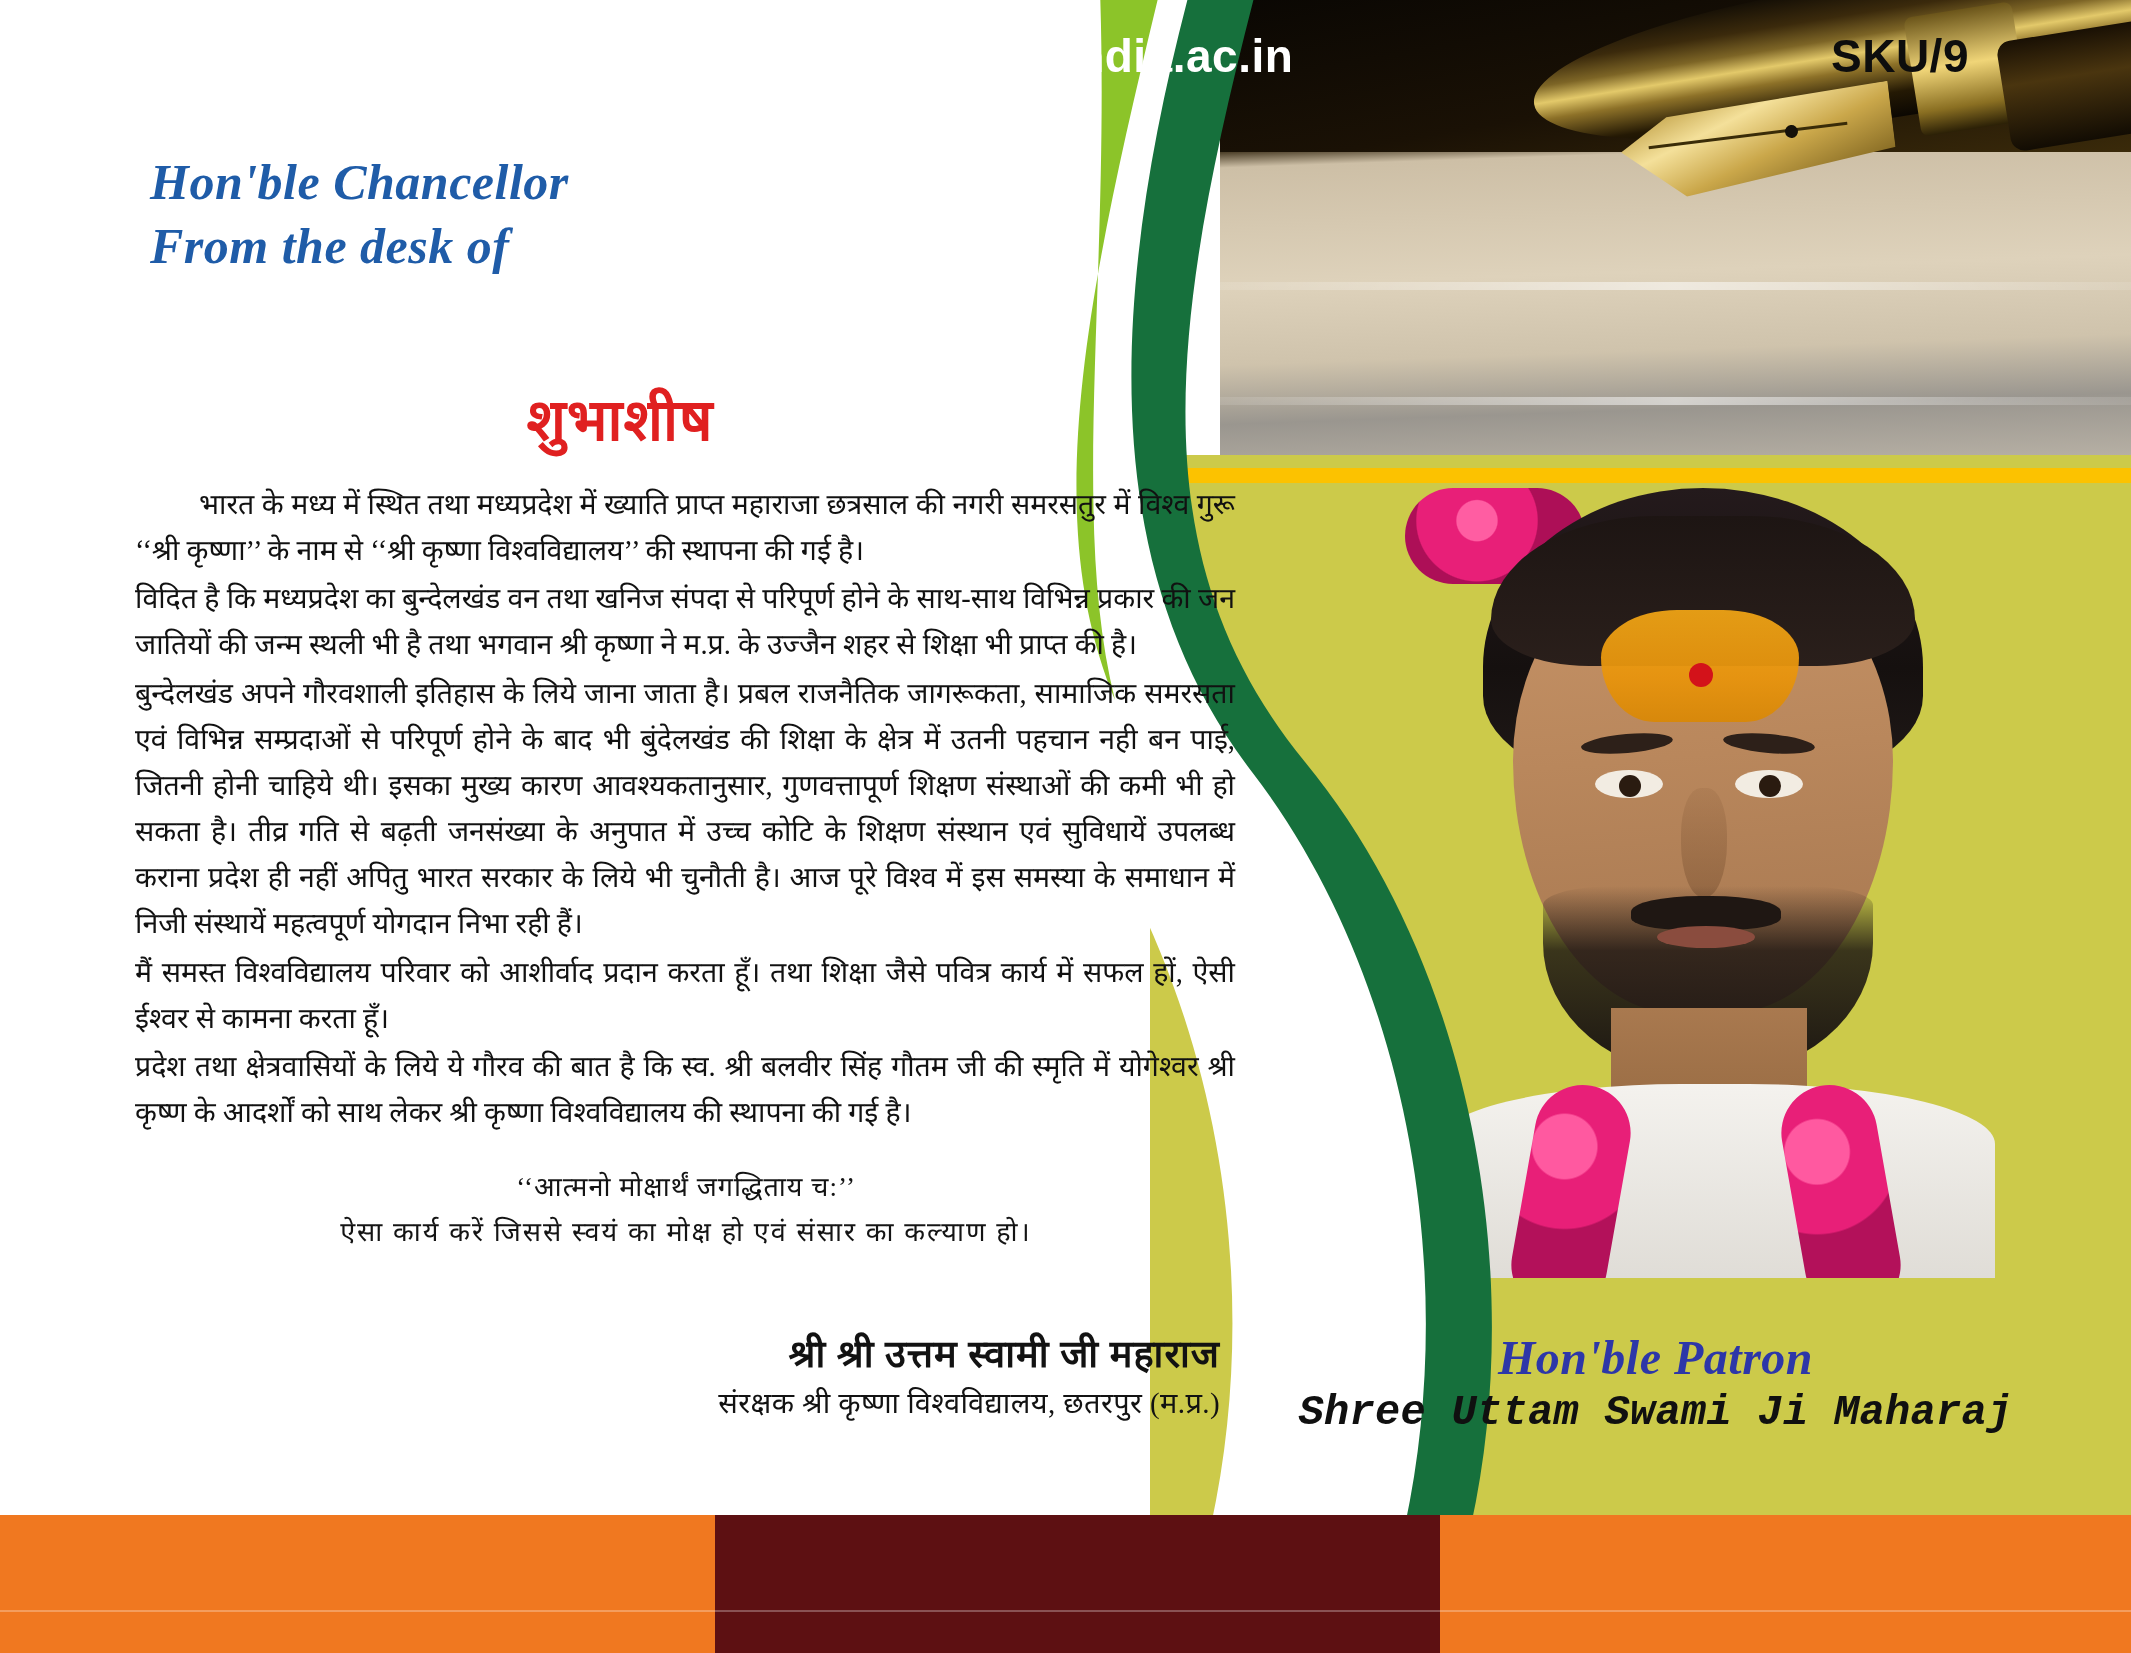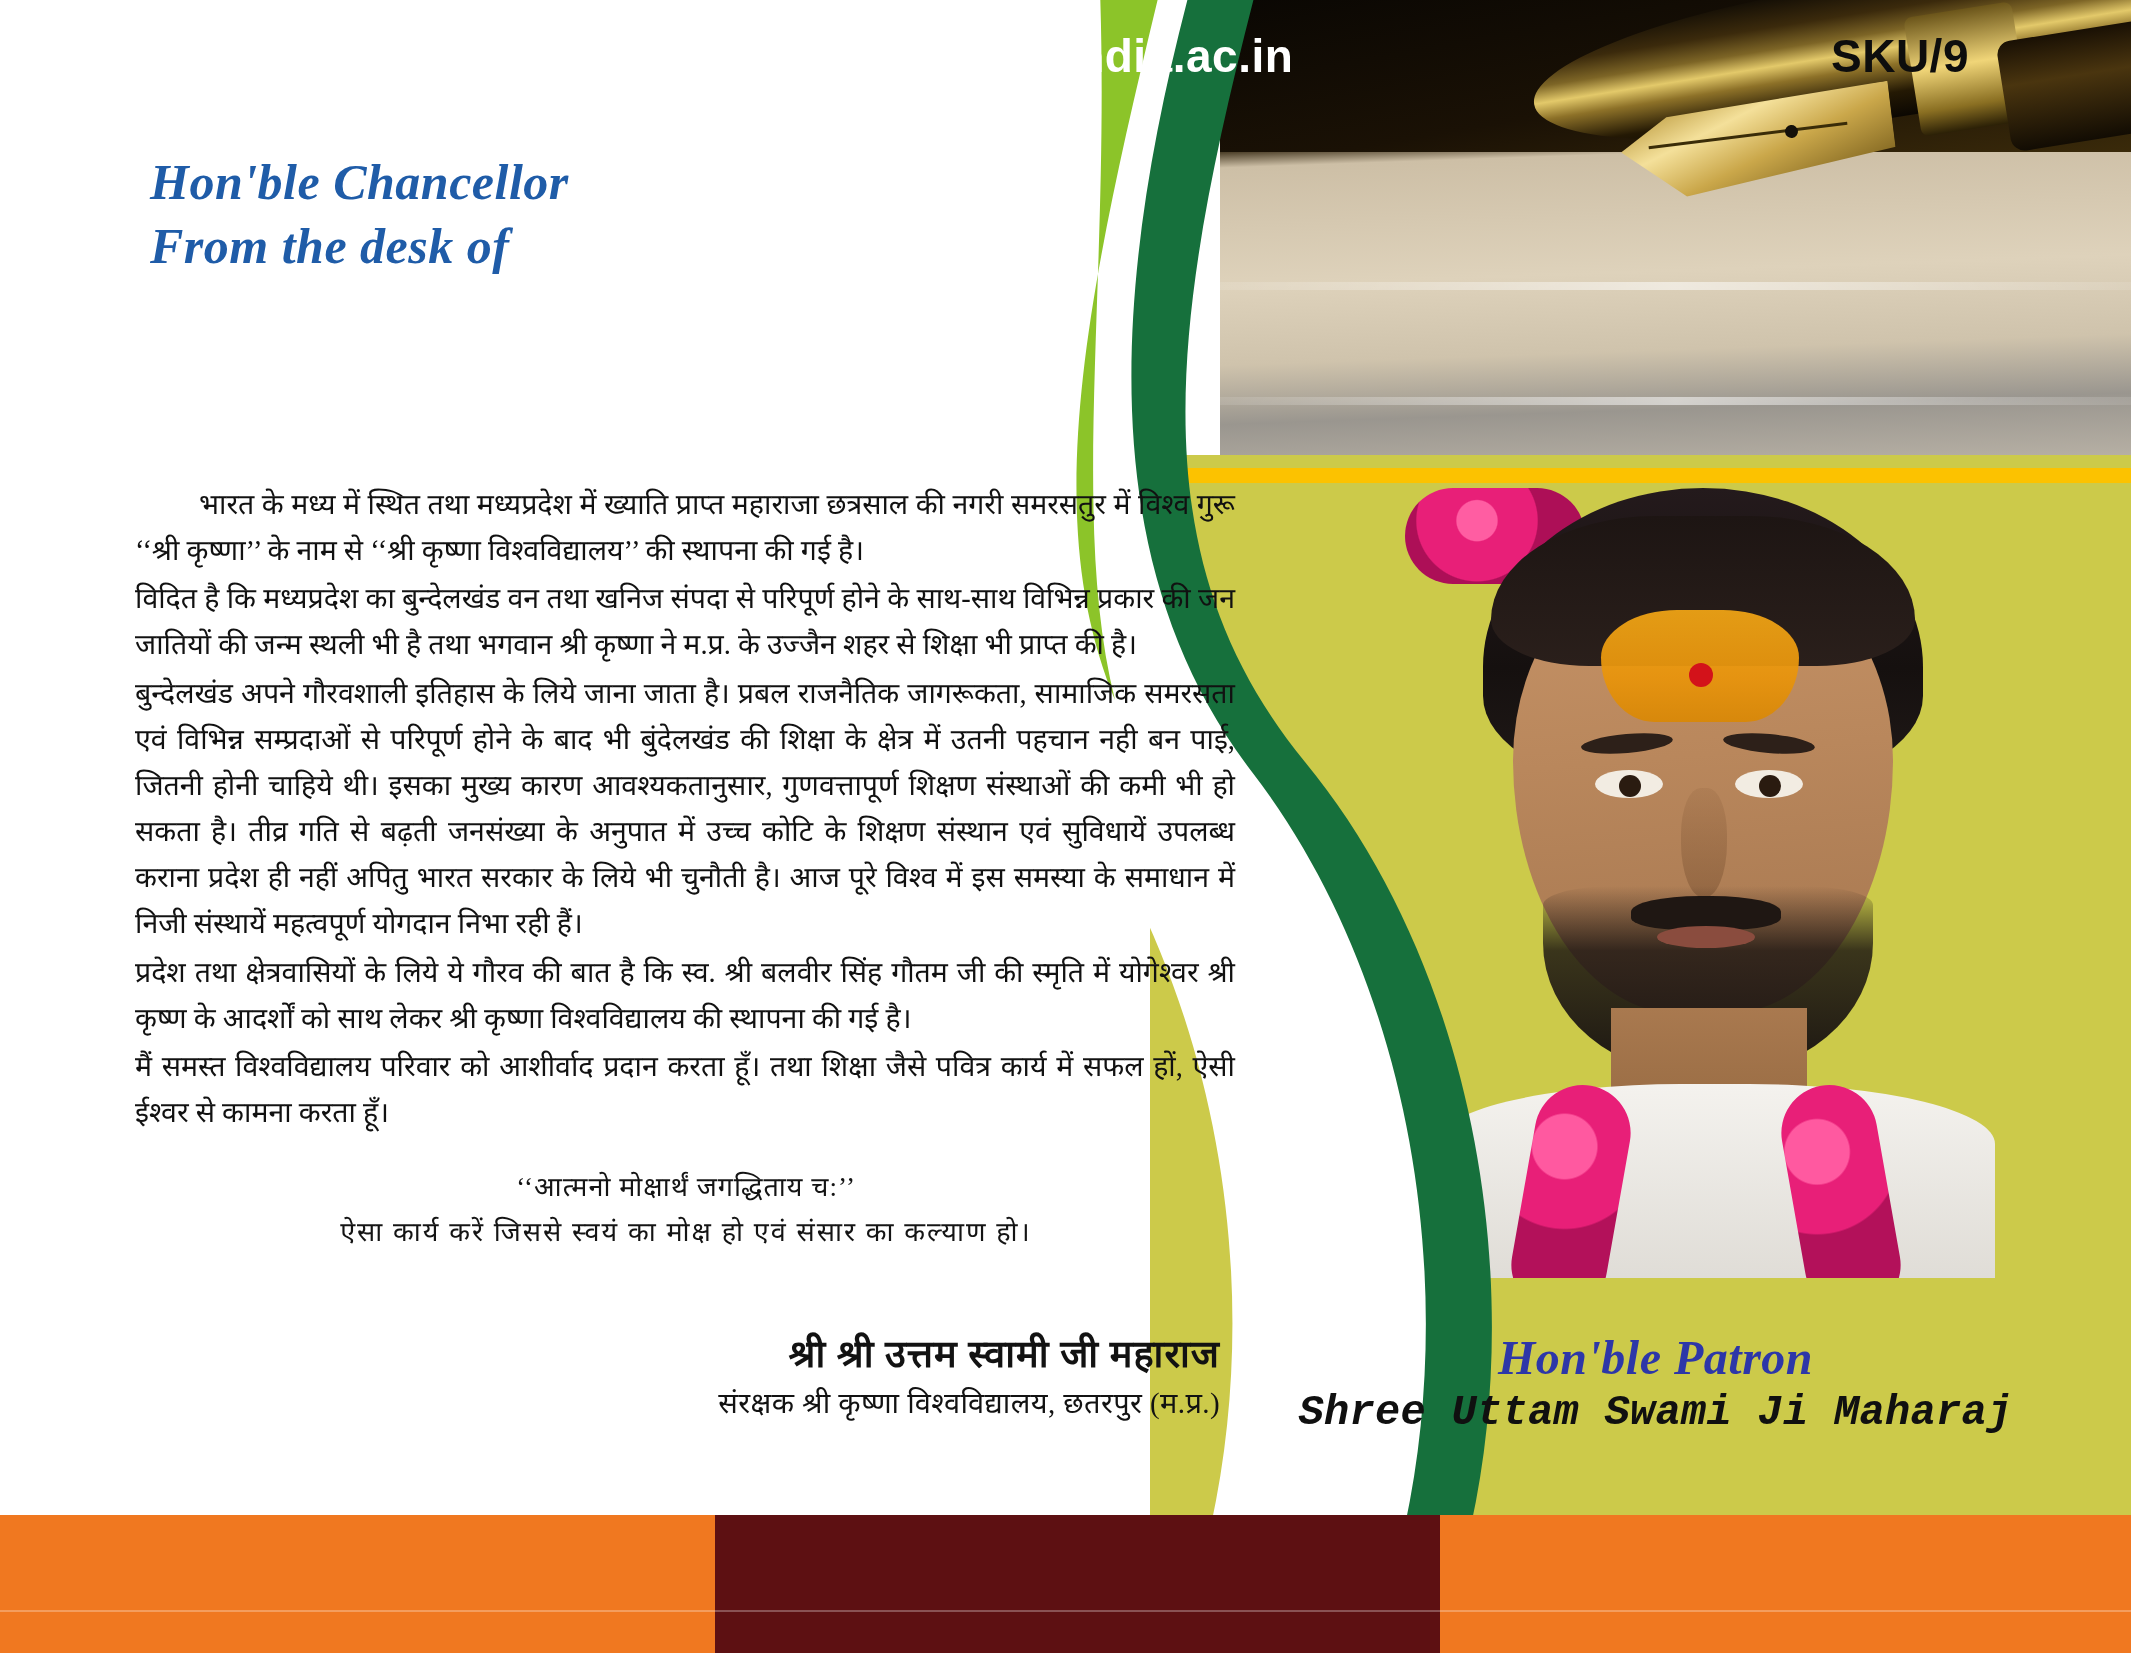--- a/index.html
+++ b/index.html
@@ -191,27 +191,28 @@
     <path d="M1256,-10 C1168,330 1140,560 1305,762 C1470,962 1528,1272 1470,1530 L1404,1530
              C1460,1275 1408,975 1252,772 C1098,570 1108,300 1190,-10 Z" fill="#16703c"></path>
     <path d="M1160,-10 C1085,300 1040,520 1115,700 C1070,520 1110,280 1100,-10 Z" fill="#8cc429"></path>
   </svg>
 
   <div class="desk-head">
     <div>Hon'ble Chancellor</div>
     <div>From the desk of</div>
   </div>
 
+  <div class="shubh">शुभाशीष</div>
 
   <div class="body-text">
     <p class="indent">भारत के मध्य में स्थित तथा मध्यप्रदेश में ख्याति प्राप्त महाराजा छत्रसाल की नगरी समरसतुर में विश्व गुरू ‘‘श्री कृष्णा’’ के नाम से ‘‘श्री कृष्णा विश्वविद्यालय’’ की स्थापना की गई है।</p>
     <p>विदित है कि मध्यप्रदेश का बुन्देलखंड वन तथा खनिज संपदा से परिपूर्ण होने के साथ-साथ विभिन्न प्रकार की जन जातियों की जन्म स्थली भी है तथा भगवान श्री कृष्णा ने म.प्र. के उज्जैन शहर से शिक्षा भी प्राप्त की है।</p>
     <p>बुन्देलखंड अपने गौरवशाली इतिहास के लिये जाना जाता है। प्रबल राजनैतिक जागरूकता, सामाजिक समरसता एवं विभिन्न सम्प्रदाओं से परिपूर्ण होने के बाद भी बुंदेलखंड की शिक्षा के क्षेत्र में उतनी पहचान नही बन पाई, जितनी होनी चाहिये थी। इसका मुख्य कारण आवश्यकतानुसार, गुणवत्तापूर्ण शिक्षण संस्थाओं की कमी भी हो सकता है। तीव्र गति से बढ़ती जनसंख्या के अनुपात में उच्च कोटि के शिक्षण संस्थान एवं सुविधायें उपलब्ध कराना प्रदेश ही नहीं अपितु भारत सरकार के लिये भी चुनौती है। आज पूरे विश्व में इस समस्या के समाधान में निजी संस्थायें महत्वपूर्ण योगदान निभा रही हैं।</p>
+    <p>मैं समस्त विश्वविद्यालय परिवार को आशीर्वाद प्रदान करता हूँ। तथा शिक्षा जैसे पवित्र कार्य में सफल हों, ऐसी ईश्वर से कामना करता हूँ।</p>
     <p>प्रदेश तथा क्षेत्रवासियों के लिये ये गौरव की बात है कि स्व. श्री बलवीर सिंह गौतम जी की स्मृति में योगेश्वर श्री कृष्ण के आदर्शों को साथ लेकर श्री कृष्णा विश्वविद्यालय की स्थापना की गई है।</p>
-    <p>मैं समस्त विश्वविद्यालय परिवार को आशीर्वाद प्रदान करता हूँ। तथा शिक्षा जैसे पवित्र कार्य में सफल हों, ऐसी ईश्वर से कामना करता हूँ।</p>
   </div>
 
   <div class="quote">
     <div class="q1">‘‘आत्मनो मोक्षार्थं जगद्धिताय च:’’</div>
     <div class="q2">ऐसा कार्य करें जिससे स्वयं का मोक्ष हो एवं संसार का कल्याण हो।</div>
   </div>
 
   <div class="sign">
     <div class="name">श्री श्री उत्तम स्वामी जी महाराज</div>
     <div class="role">संरक्षक श्री कृष्णा विश्वविद्यालय, छतरपुर (म.प्र.)</div>

